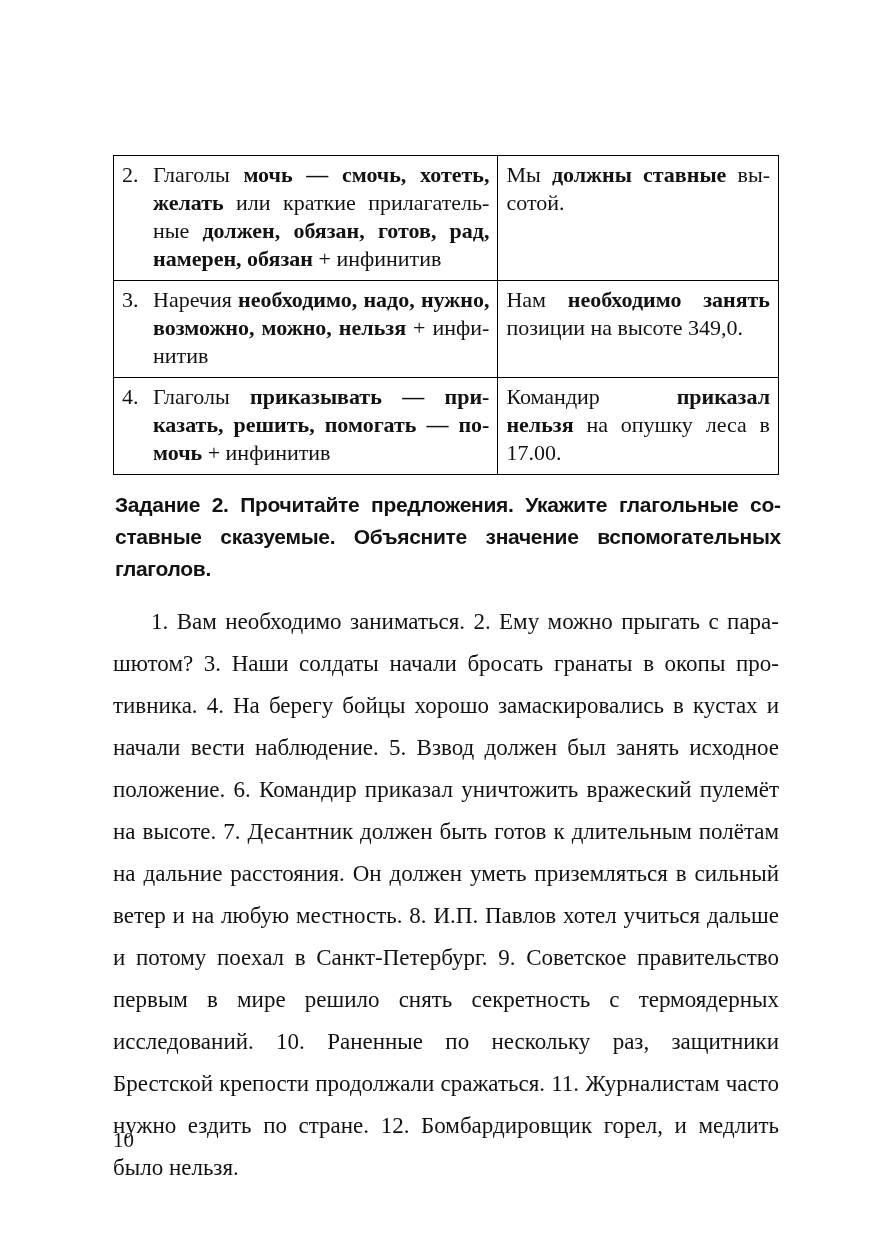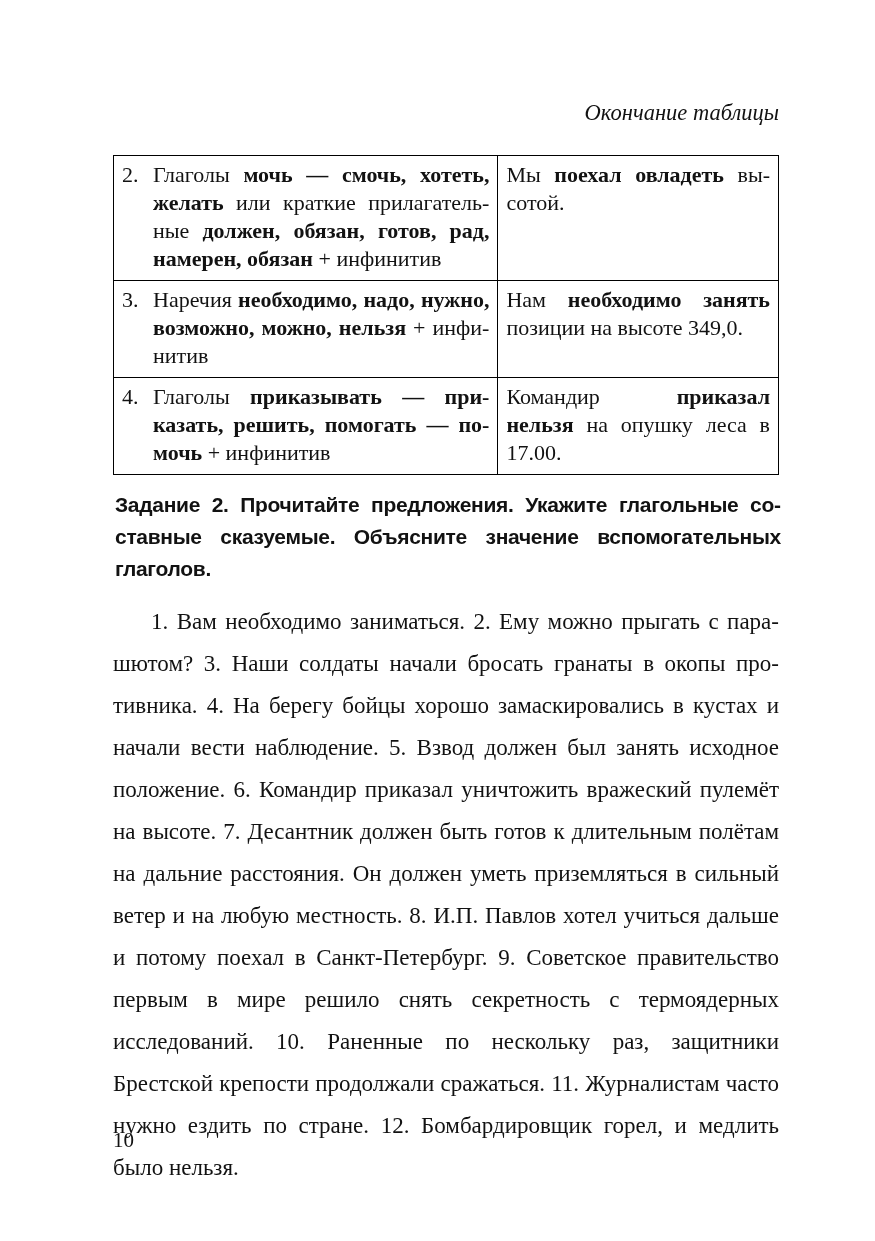--- a/index.html
+++ b/index.html
@@ -59,33 +59,32 @@
   .page-number{
     position:absolute;top:1128px;left:0;width:666px;
     font-size:21px;text-align:left;
   }
 </style>
 </head>
 <body>
 
 <div class="content">
 
-  <div class="running-head">Окончание таблицы</div>
 
   <table class="grammar-table">
     <tbody>
     <tr>
       <td class="cell-left">
         <div class="cell-inner">
           <span class="row-num">2.</span>
           <div class="cell-text"><span>Глаголы </span><span class="b">мочь — смочь, хотеть, желать</span><span> или краткие прилагатель­ные </span><span class="b">должен, обязан, готов, рад, намерен, обязан</span><span> + инфинитив</span></div>
         </div>
       </td>
       <td class="cell-right">
-        <div class="cell-text"><span>Мы </span><span class="b">поехал овладеть</span><span> вы­сотой.</span></div>
+        <div class="cell-text"><span>Мы </span><span class="b">должны ставные</span><span> вы­сотой.</span></div>
       </td>
     </tr>
 
     <tr>
       <td class="cell-left">
         <div class="cell-inner">
           <span class="row-num">3.</span>
           <div class="cell-text"><span>Наречия </span><span class="b">необходимо, надо, нужно, возможно, можно, нельзя</span><span> + инфи­нитив</span></div>
         </div>
       </td>

